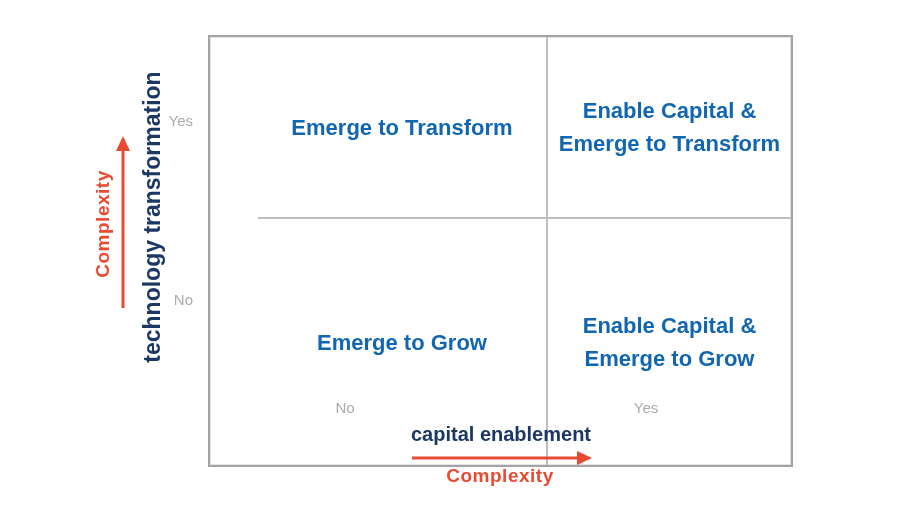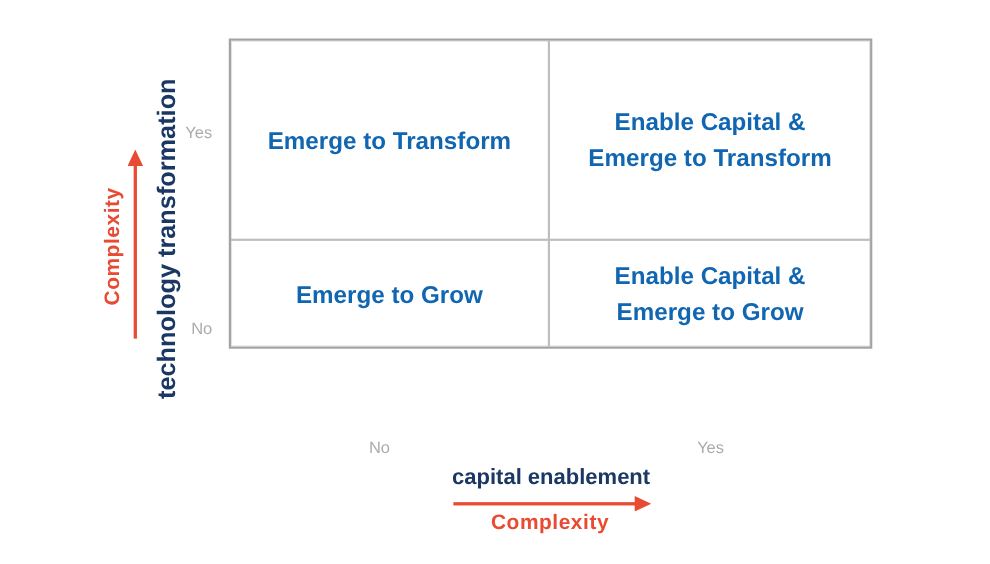--- a/index.html
+++ b/index.html
@@ -11,27 +11,28 @@
   .canvas {
     position: relative;
     width: 900px; height: 513px;
     background: #ffffff;
   }
 
   
   .matrix {
     position: absolute;
     left: 208px; top: 35px;
-    width: 585px; height: 282px;
+    width: 585px; height: 432px;
     border: 2px solid #a3a3a5;
     box-shadow: inset 0 0 0 1px #e3e3e5;
     display: grid;
     grid-template-columns: 290px 1fr;
     grid-template-rows: 182px 1fr;
     background: #ffffff;
+    padding-left: 48px;
   }
   .cell {
     display: flex;
     flex-direction: column;
     align-items: center;
     justify-content: center;
     text-align: center;
     color: #1166b2;
     font-size: 22px;
     font-weight: bold;

